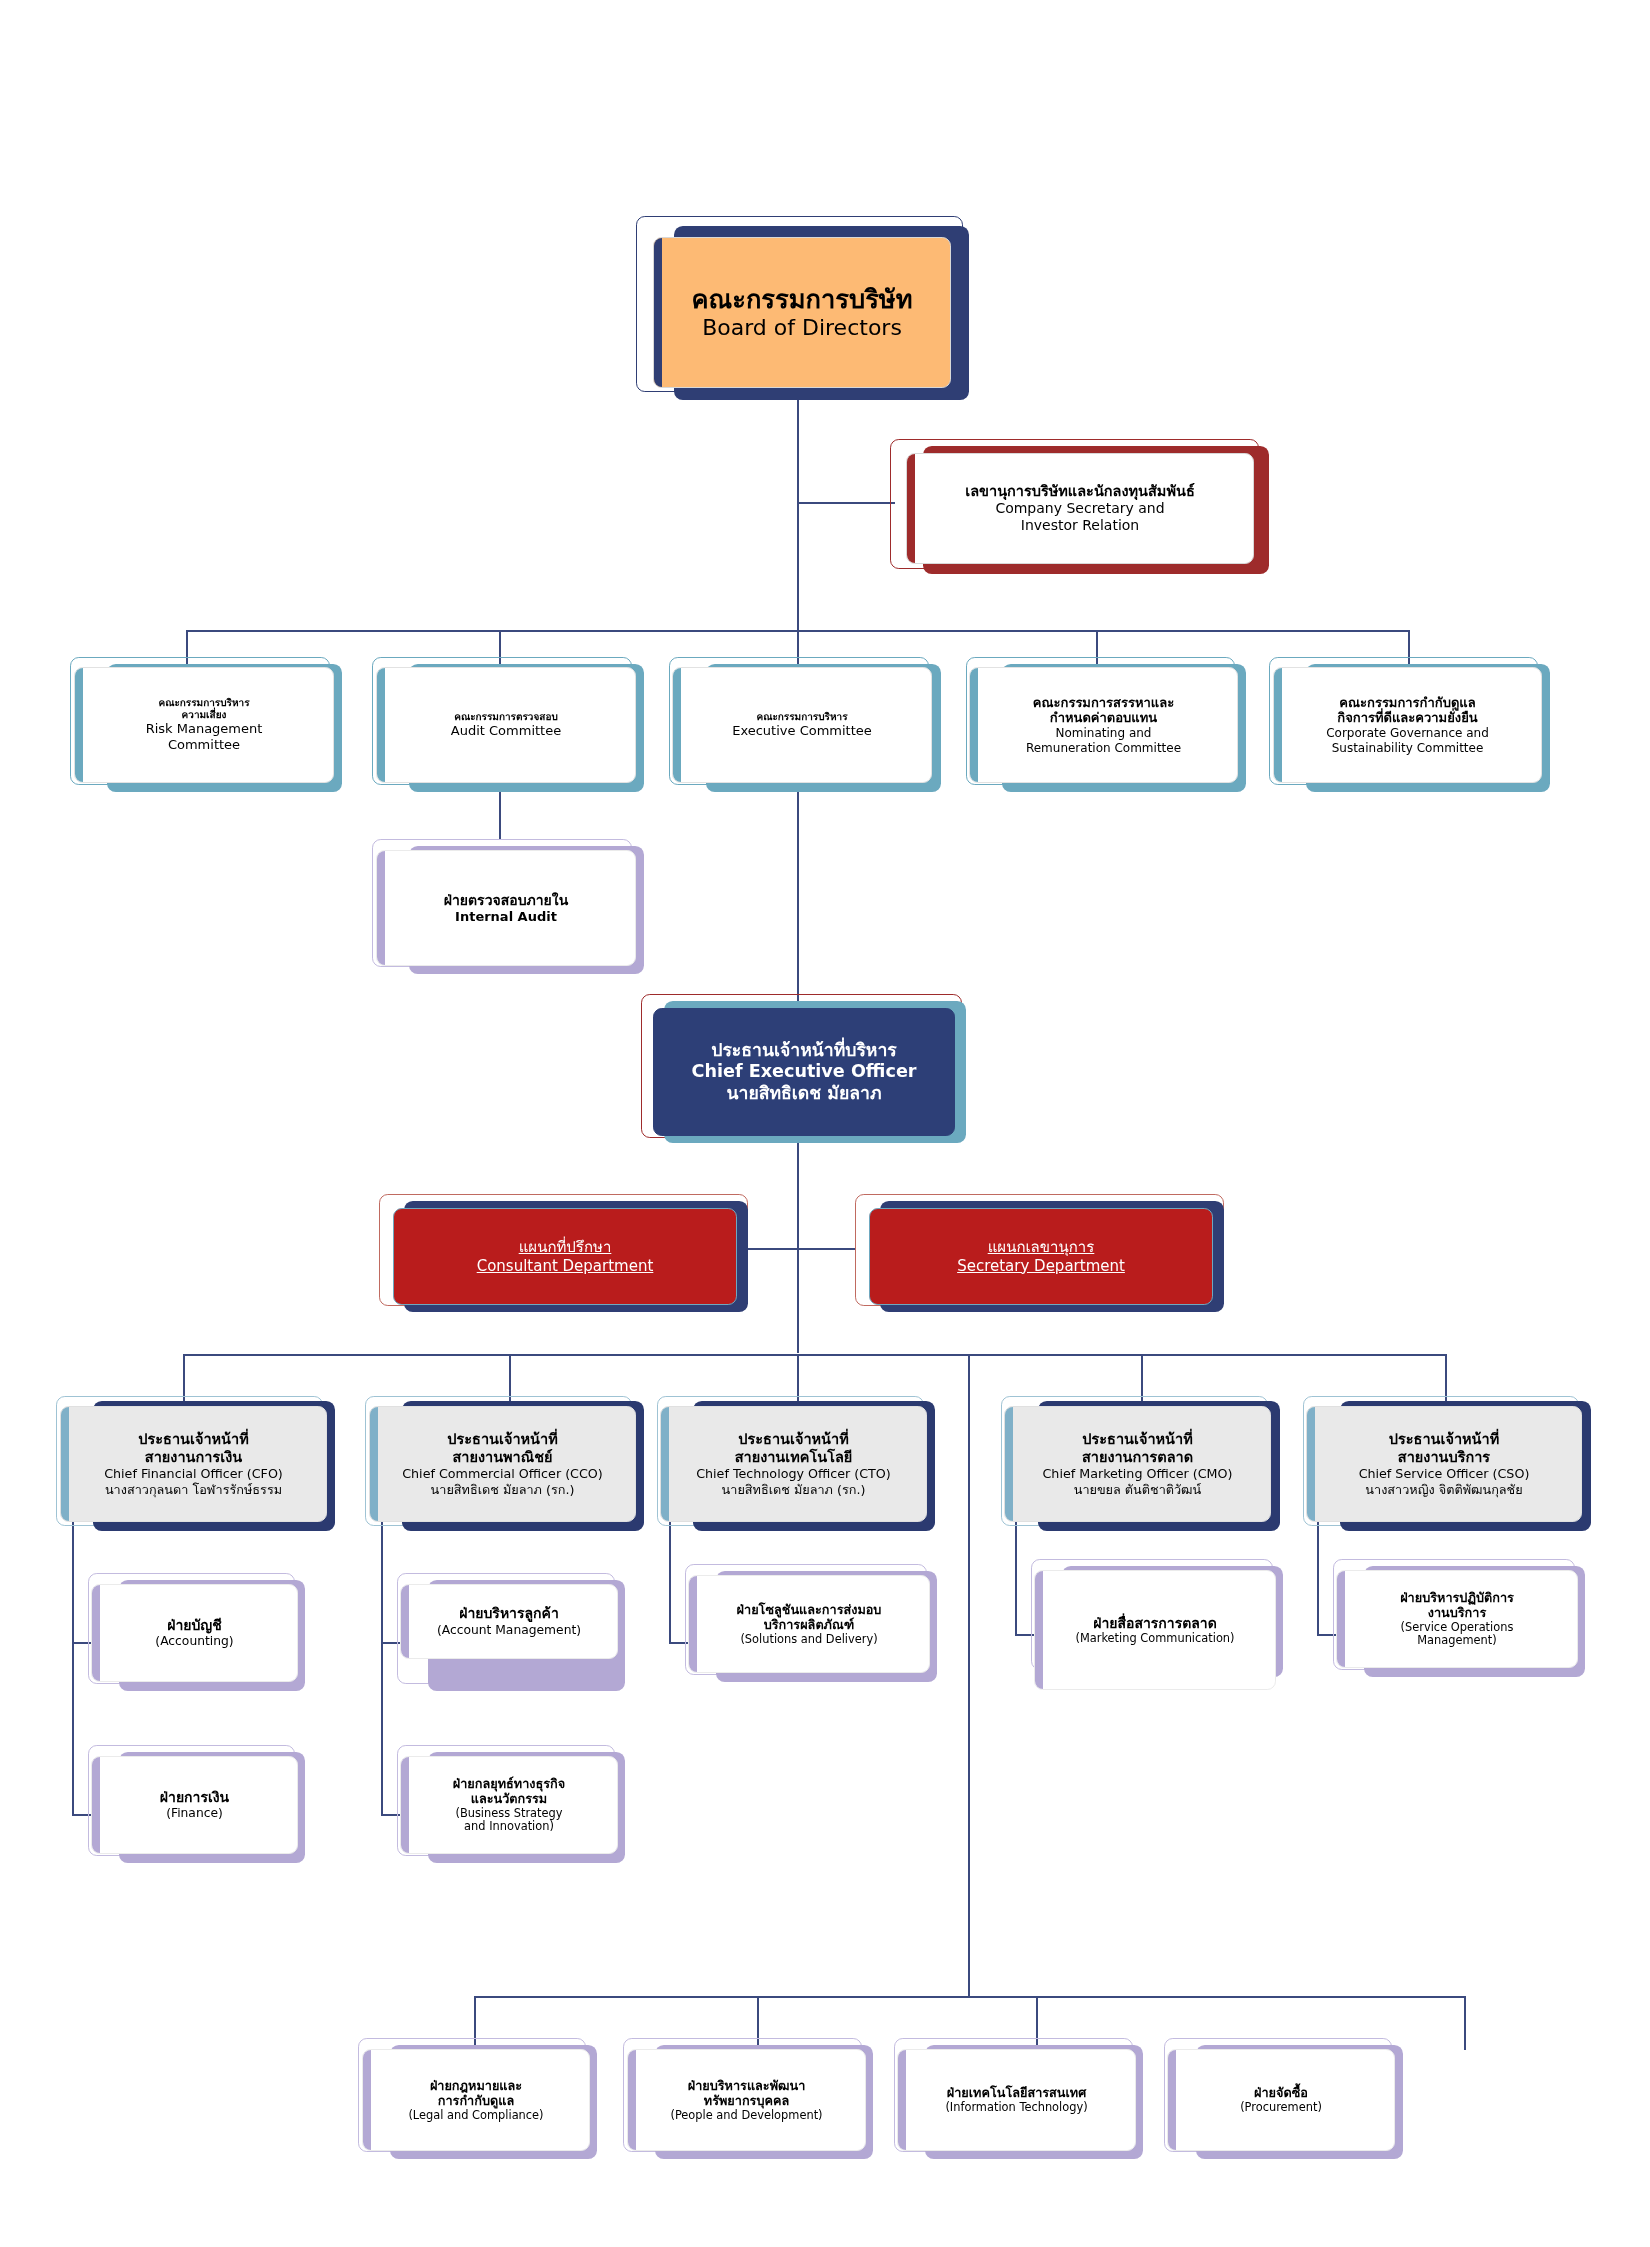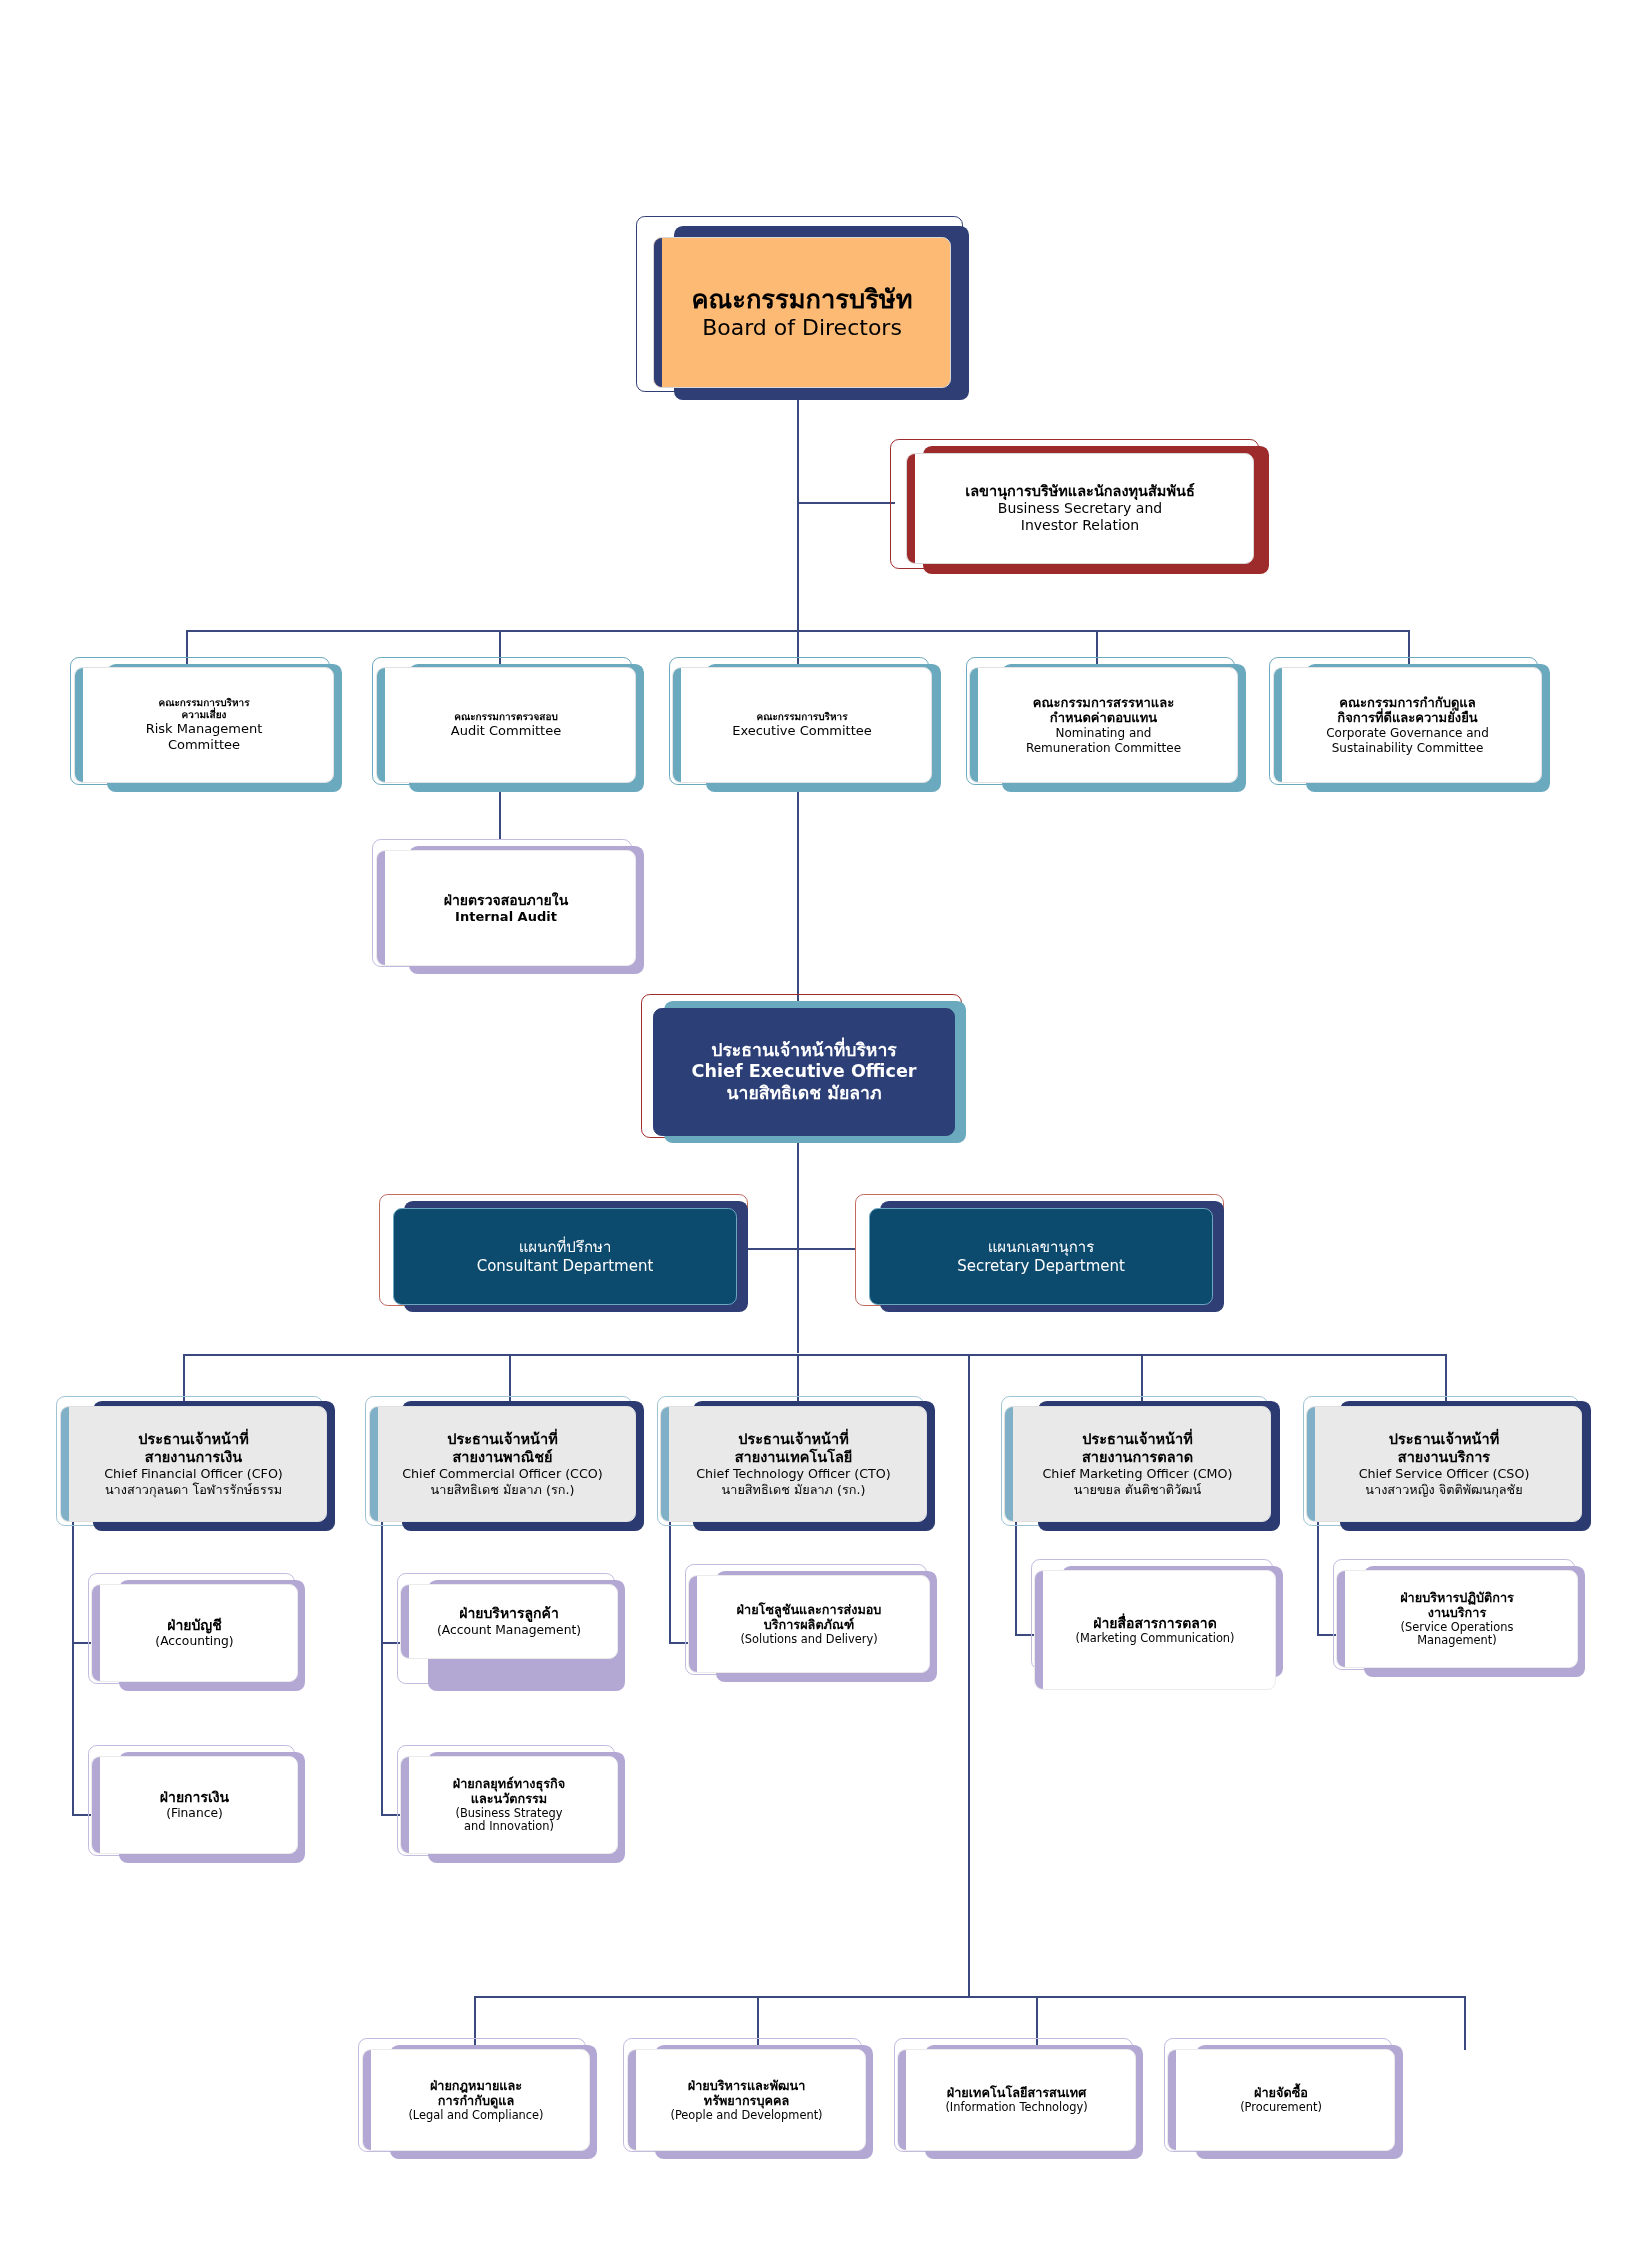--- a/index.html
+++ b/index.html
@@ -88,21 +88,21 @@
   .s-ceo .plate{background:#6ba9bf;}
   .s-ceo .ghost{border:1.3px solid #9e2b2b;}
   .s-ceo .node{background:#2d3f77;border:0.9px solid #2d3f77;color:#ffffff;}
   .s-ceo .node .th{font-size:17.6px;}
   .s-ceo .node .en{font-size:17.6px;font-weight:bold;}
   .s-ceo .node .nm{font-size:17.6px;font-weight:bold;}
 
   
   .s-blue .plate{background:#2f3e74;}
   .s-blue .ghost{border:1.3px solid #c06a60;}
-  .s-blue .node{background:#0c4a6e;border:0.9px solid #6ea8c0;color:#ffffff;}
+  .s-blue .node{background:#b91c1c;border:0.9px solid #6ea8c0;color:#ffffff;text-decoration:underline;}
   .s-blue .node .th{font-size:15px;font-weight:normal;}
   .s-blue .node .en{font-size:15px;font-weight:normal;}
 
   
   .s-clevel .plate{background:#2b3a70;}
   .s-clevel .ghost{border:1.3px solid #9fc3d4;}
   .s-clevel .node{background:#e9e9e9;border:0.9px solid #e0e0e0;color:#000;}
   .s-clevel .node .th{font-size:14.5px;}
   .s-clevel .node .en{font-size:12.7px;font-weight:normal;}
   .s-clevel .node .nm{font-size:12.7px;font-weight:normal;}
@@ -184,21 +184,21 @@
     </div>
   </div>
 
   <div class="s-red">
     <div class="ghost" style="left:890px;top:439px;width:369px;height:130px;"></div>
     <div class="plate" style="left:923px;top:446px;width:346px;height:128px;"></div>
     <div class="node" style="left:906px;top:453px;width:348px;height:111px;">
       <span class="bar"></span>
       <div class="inner">
         <span class="th">เลขานุการบริษัทและนักลงทุนสัมพันธ์</span>
-        <span class="en">Business Secretary and</span>
+        <span class="en">Company Secretary and</span>
         <span class="en">Investor Relation</span>
       </div>
     </div>
   </div>
 
   <div class="s-teal">
     <div class="ghost" style="left:70px;top:657px;width:260px;height:128px;"></div>
     <div class="plate" style="left:107px;top:664px;width:235px;height:128px;"></div>
     <div class="node" style="left:74px;top:667px;width:260px;height:116px;">
       <span class="bar"></span>

